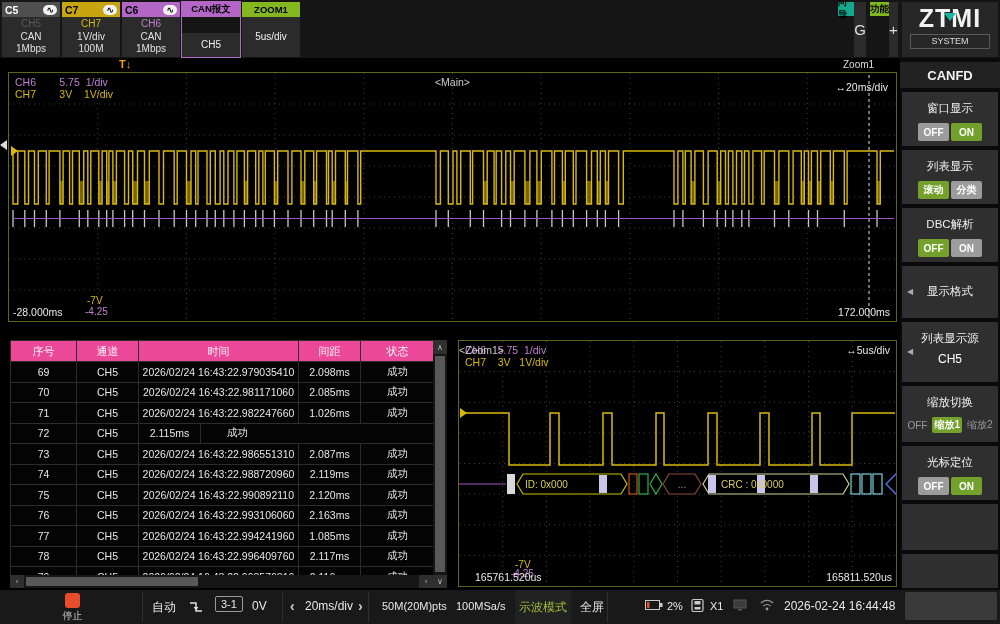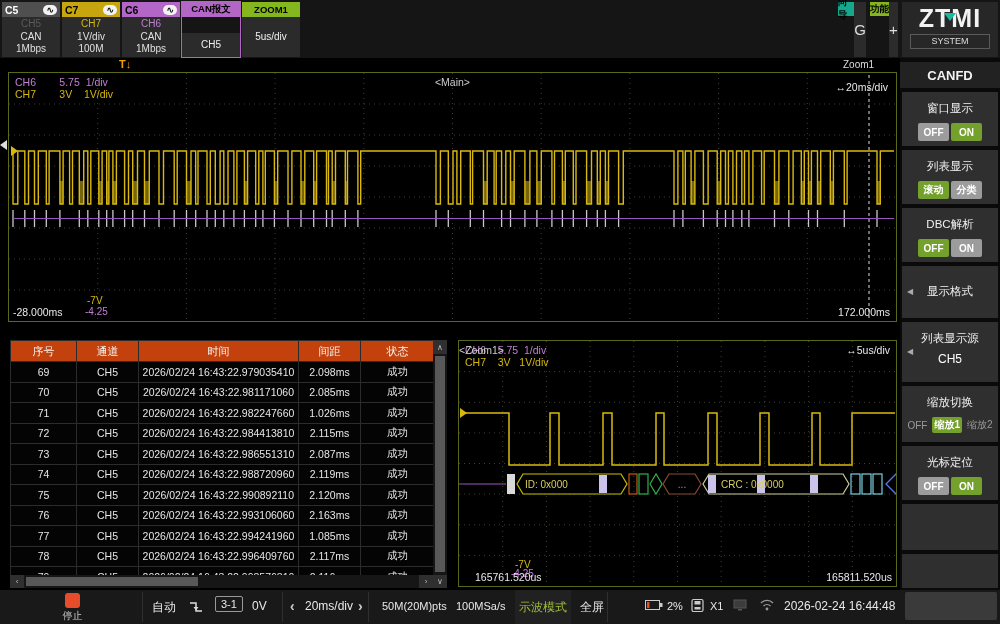--- a/index.html
+++ b/index.html
@@ -32,21 +32,21 @@
   #zoomview{left:458px;top:340px;width:439px;height:247px;}
   .scope .lab{position:absolute;font-size:10.5px;line-height:12px;white-space:nowrap;}
   .mag{color:#c07fd4;} .yel{color:#d6b80e;} .wht{color:#e8e8e8;} .gry{color:#cccccc;}
   #zoom1tag{left:843px;top:59px;font-size:10px;color:#ddd;}
   #tmarker{left:119px;top:58px;font-size:11px;font-weight:bold;color:#f0a000;}
   .handle-left{left:0;top:140px;width:0;height:0;border-top:5px solid transparent;
                border-bottom:5px solid transparent;border-right:7px solid #ddd;}
   
   #cantable{left:10px;top:340px;width:423px;border:1px solid #2c2c2c;border-bottom:none;}
   .trow{display:flex;height:19.5px;border-bottom:1px solid #2c2c2c;background:#040404;}
-  .trow.head{height:20px;background:#c2410c;}
+  .trow.head{height:20px;background:#ec4899;}
   .tcell{display:flex;align-items:center;justify-content:center;font-size:10.5px;color:#e6e6e6;
          border-right:1px solid #2c2c2c;box-sizing:border-box;overflow:hidden;white-space:nowrap;}
   .trow.head .tcell{font-size:11px;color:#f5f5f5;}
   .tcell:last-child{border-right:none;}
   .sbar{background:#161616;}
   .sbtn{background:#2f2f2f;color:#bbb;display:flex;align-items:center;justify-content:center;font-size:8px;}
   .sthumb{background:#585858;position:absolute;}
   
   #sidebar{left:900px;top:58px;width:100px;height:532px;background:#0a0a0a;}
   #sidetitle{left:0px;top:4px;width:100px;height:26px;display:flex;align-items:center;justify-content:center;
@@ -302,21 +302,20 @@
       <div class="trow">
         <div class="tcell" style="width: 66px;">71</div>
         <div class="tcell" style="width: 62px;">CH5</div>
         <div class="tcell" style="width: 160px;">2026/02/24 16:43:22.982247660</div>
         <div class="tcell" style="width: 62px;">1.026ms</div>
         <div class="tcell" style="width: 73px;">成功</div>
       </div>
       <div class="trow">
         <div class="tcell" style="width: 66px;">72</div>
         <div class="tcell" style="width: 62px;">CH5</div>
-        <div class="tcell" style="width: 160px;">2026/02/24 16:43:22.984413810</div>
         <div class="tcell" style="width: 62px;">2.115ms</div>
         <div class="tcell" style="width: 73px;">成功</div>
       </div>
       <div class="trow">
         <div class="tcell" style="width: 66px;">73</div>
         <div class="tcell" style="width: 62px;">CH5</div>
         <div class="tcell" style="width: 160px;">2026/02/24 16:43:22.986551310</div>
         <div class="tcell" style="width: 62px;">2.087ms</div>
         <div class="tcell" style="width: 73px;">成功</div>
       </div>

